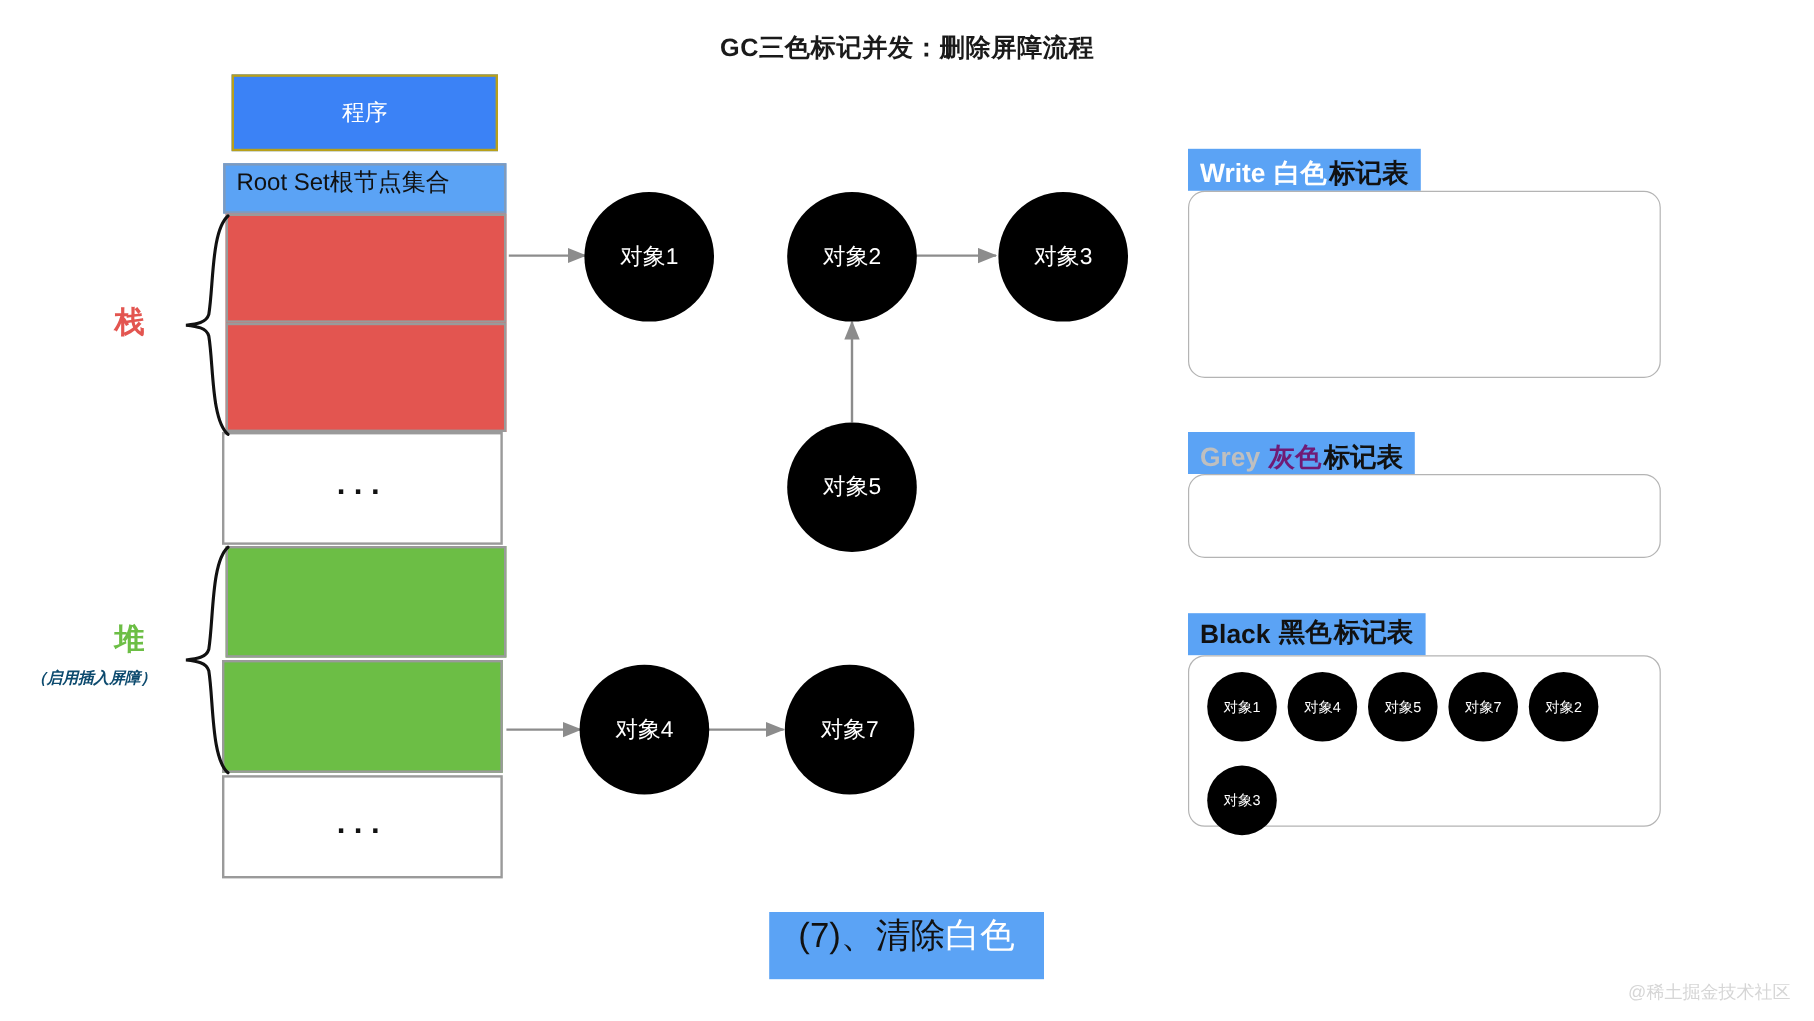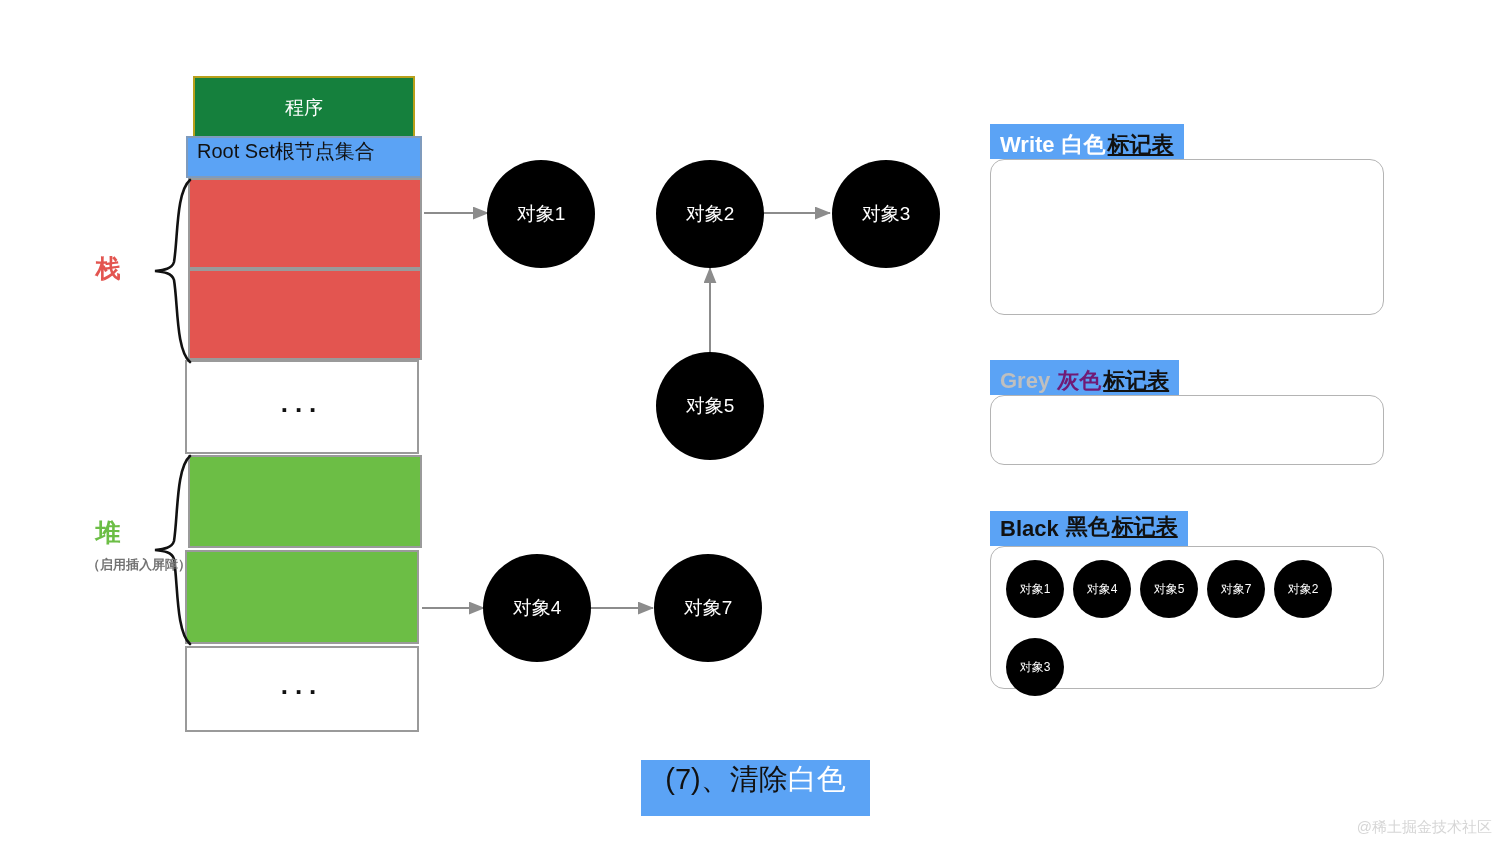--- a/index.html
+++ b/index.html
@@ -32,22 +32,22 @@
   }
 
   
   .mem-col { position: absolute; }
   .mem-box {
     position: absolute;
     box-sizing: border-box;
     border: 2px solid #9a9a9a;
   }
   .program-box {
-    left: 193px; top: 76px; width: 222px; height: 64px;
-    background: #15803d;
+    left: 193px; top: 62px; width: 222px; height: 64px;
+    background: #3b82f6;
     border: 2px solid #b8a01b;
     display: flex; align-items: center; justify-content: center;
     color: #ffffff; font-size: 19px; font-weight: 500;
   }
   .rootset-box {
     left: 186px; top: 136px; width: 236px; height: 42px;
     background: #5BA3F5;
     border: 2px solid #7f9bbd;
     display: flex; align-items: flex-start; justify-content: flex-start;
     padding-left: 9px;
@@ -79,22 +79,22 @@
   .side-label {
     position: absolute;
     text-align: center;
     font-weight: bold;
   }
   .side-label.stack { left: 62px; top: 252px; width: 92px; font-size: 25px; color: #E35550; }
   .side-label.heap  { left: 48px; top: 516px; width: 120px; font-size: 25px; color: #6CBE45; }
   .side-sub {
     position: absolute;
     left: 26px; top: 556px; width: 165px;
-    text-align: right;
-    font-size: 13px; font-weight: bold; color: #737373;
+    text-align: left;
+    font-size: 13px; font-weight: bold; color: #0c4a6e; font-style: italic;
   }
 
   
   .node {
     position: absolute;
     border-radius: 50%;
     background: #000000;
     color: #ffffff;
     display: flex; align-items: center; justify-content: center;
     font-size: 19px;
@@ -113,21 +113,21 @@
     background: #5BA3F5;
     display: flex; align-items: center;
     padding: 11px 10px 4px 10px;
     box-sizing: border-box;
     font-size: 22px;
     font-weight: bold;
     white-space: nowrap;
   }
   .mark-header .en { margin-right: 7px; }
   .mark-header .cn-color { margin-right: 2px; }
-  .mark-header .cn-rest { color: #111111; font-weight: bold; text-decoration: underline; }
+  .mark-header .cn-rest { color: #111111; font-weight: bold; }
   .mark-box {
     position: absolute;
     box-sizing: border-box;
     border: 1px solid #b4b4b4;
     border-radius: 14px;
     background: #ffffff;
   }
   .chip-wrap {
     position: absolute;
     display: flex;
@@ -163,20 +163,21 @@
     right: 20px; bottom: 14px;
     font-size: 15px;
     color: #d6d6d6;
   }
 </style>
 </head>
 <body>
 
 <div id="stage">
 
+  <div class="title">GC三色标记并发：删除屏障流程</div>
 
   <div class="mem-col">
     <div class="mem-box program-box">
       <span>程序</span>
     </div>
     <div class="mem-box rootset-box">
       <span>Root Set根节点集合</span>
     </div>
     <div class="mem-box slot-red-1"></div>
     <div class="mem-box slot-red-2"></div>

